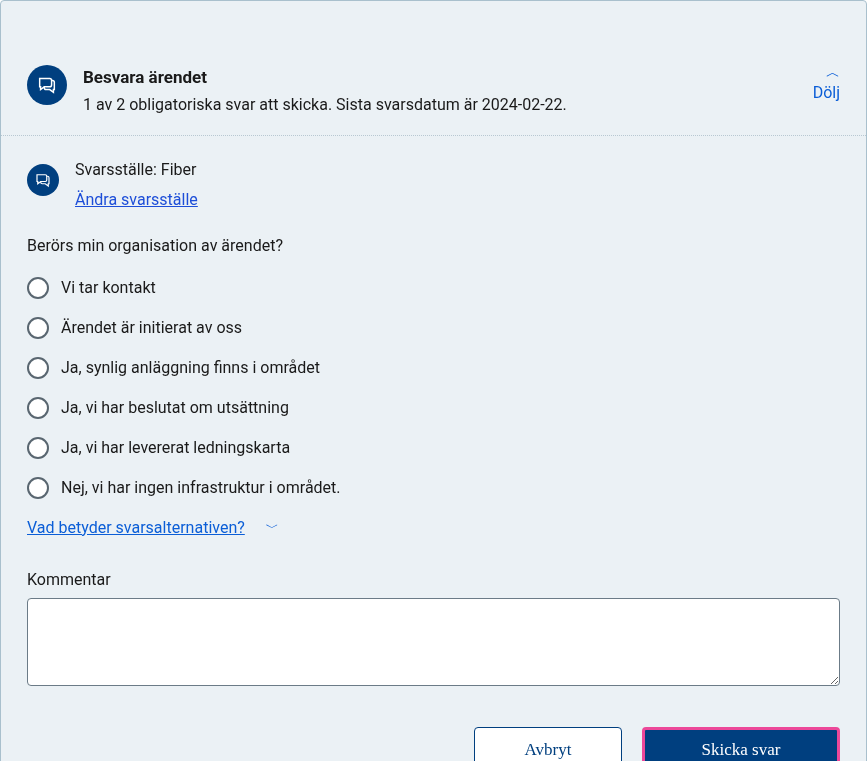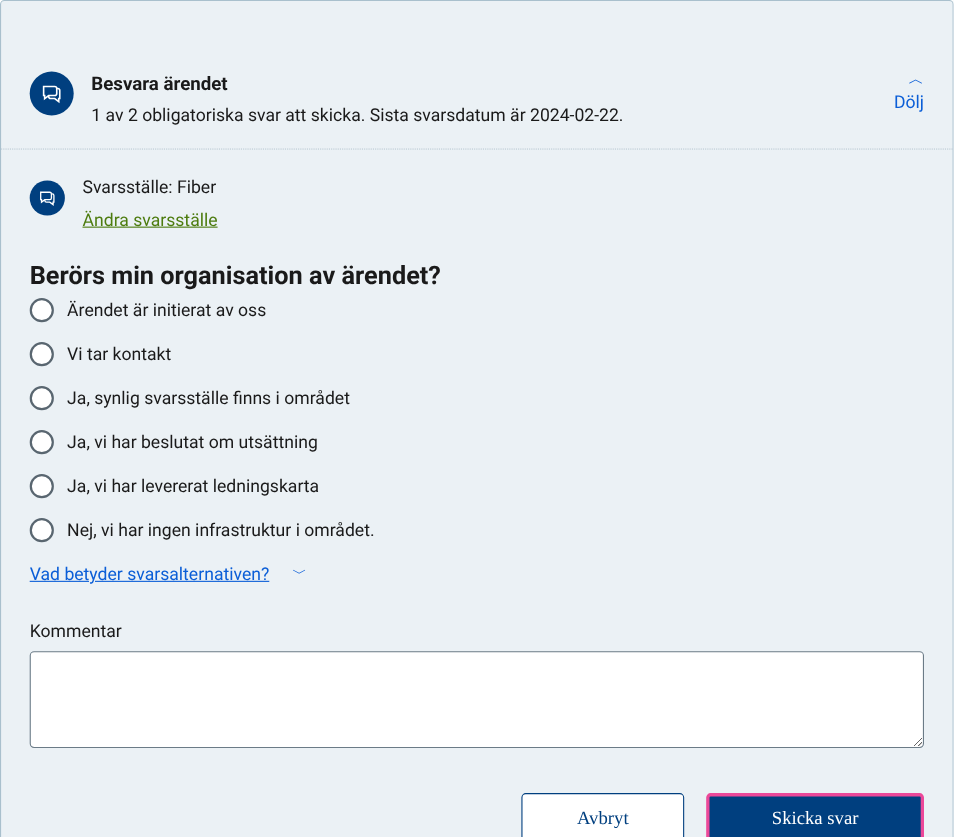--- a/index.html
+++ b/index.html
@@ -64,31 +64,31 @@
       margin-bottom: 22px;
     }
     .subheader .icon-circle {
       width: 32px; height: 32px; margin-top: 6px;
     }
     .subheader .icon-circle svg { width: 18px; height: 18px; }
     .sub-text { }
     .sub-title { font-weight: 700; font-size: 17px; }
     .sub-line { font-size: 16px; }
     .link {
-      color: #4d7c0f;
+      color: #1d4ed8;
       text-decoration: underline;
       font-size: 16px;
       cursor: pointer;
       display: inline-block;
       margin-top: 6px;
     }
     .question {
-      font-weight: 700;
-      font-size: 23px;
-      margin-bottom: 2px;
+      font-weight: 400;
+      font-size: 16px;
+      margin-bottom: 18px;
     }
     .radio-group { }
     .radio-item {
       display: flex;
       align-items: center;
       margin-bottom: 16px;
       cursor: pointer;
     }
     .radio-circle {
       width: 22px;
@@ -195,29 +195,29 @@
         <div class="sub-line">Svarsställe: Fiber</div>
         <a class="link">Ändra svarsställe</a>
       </div>
     </div>
 
     <div class="question">Berörs min organisation av ärendet?</div>
 
     <div class="radio-group">
       <label class="radio-item">
         <span class="radio-circle"></span>
+        <span class="radio-label">Vi tar kontakt</span>
+      </label>
+      <label class="radio-item">
+        <span class="radio-circle"></span>
         <span class="radio-label">Ärendet är initierat av oss</span>
       </label>
       <label class="radio-item">
         <span class="radio-circle"></span>
-        <span class="radio-label">Vi tar kontakt</span>
-      </label>
-      <label class="radio-item">
-        <span class="radio-circle"></span>
-        <span class="radio-label">Ja, synlig svarsställe finns i området</span>
+        <span class="radio-label">Ja, synlig anläggning finns i området</span>
       </label>
       <label class="radio-item">
         <span class="radio-circle"></span>
         <span class="radio-label">Ja, vi har beslutat om utsättning</span>
       </label>
       <label class="radio-item">
         <span class="radio-circle"></span>
         <span class="radio-label">Ja, vi har levererat ledningskarta</span>
       </label>
       <label class="radio-item">

